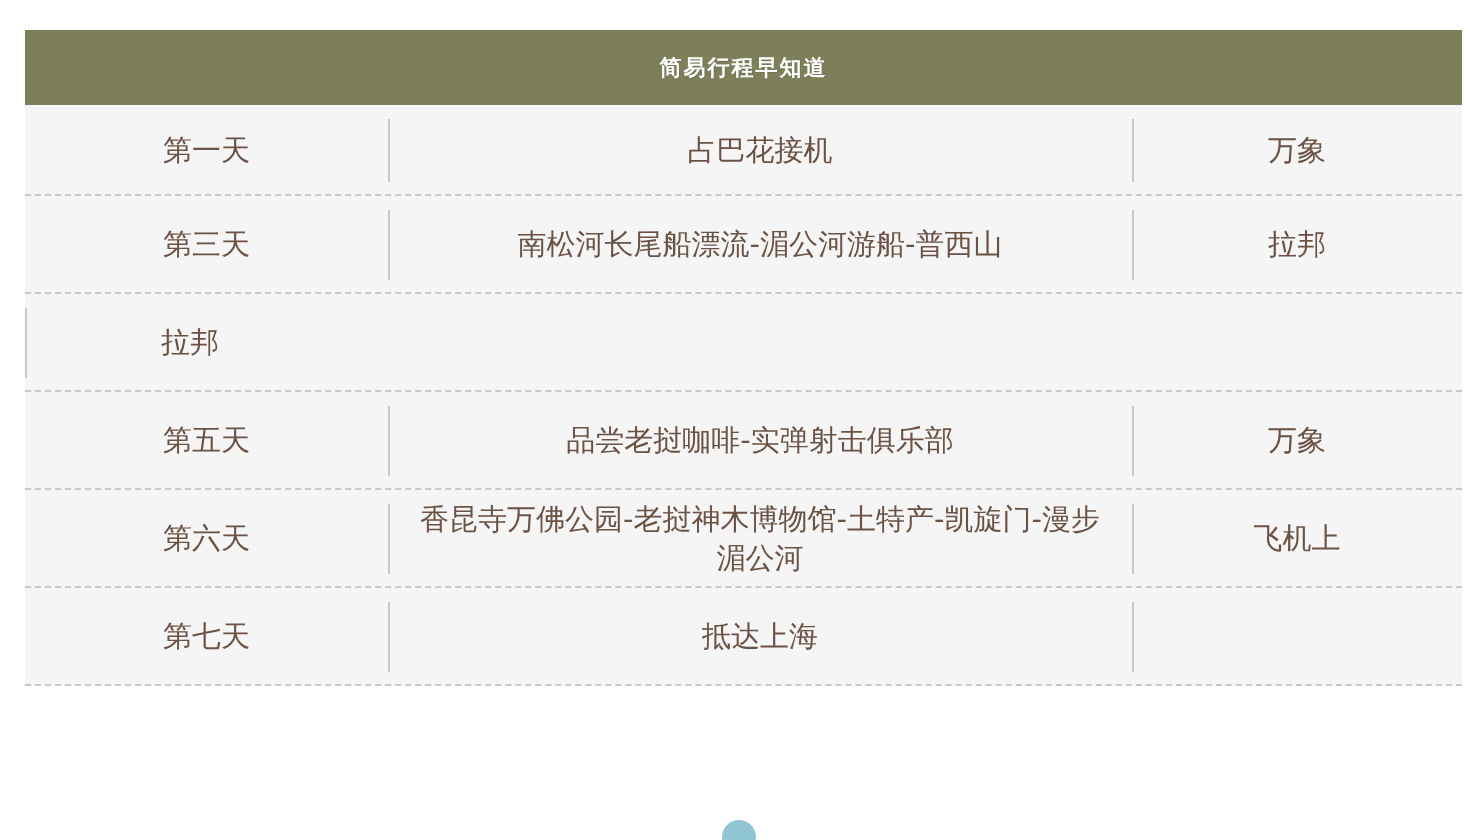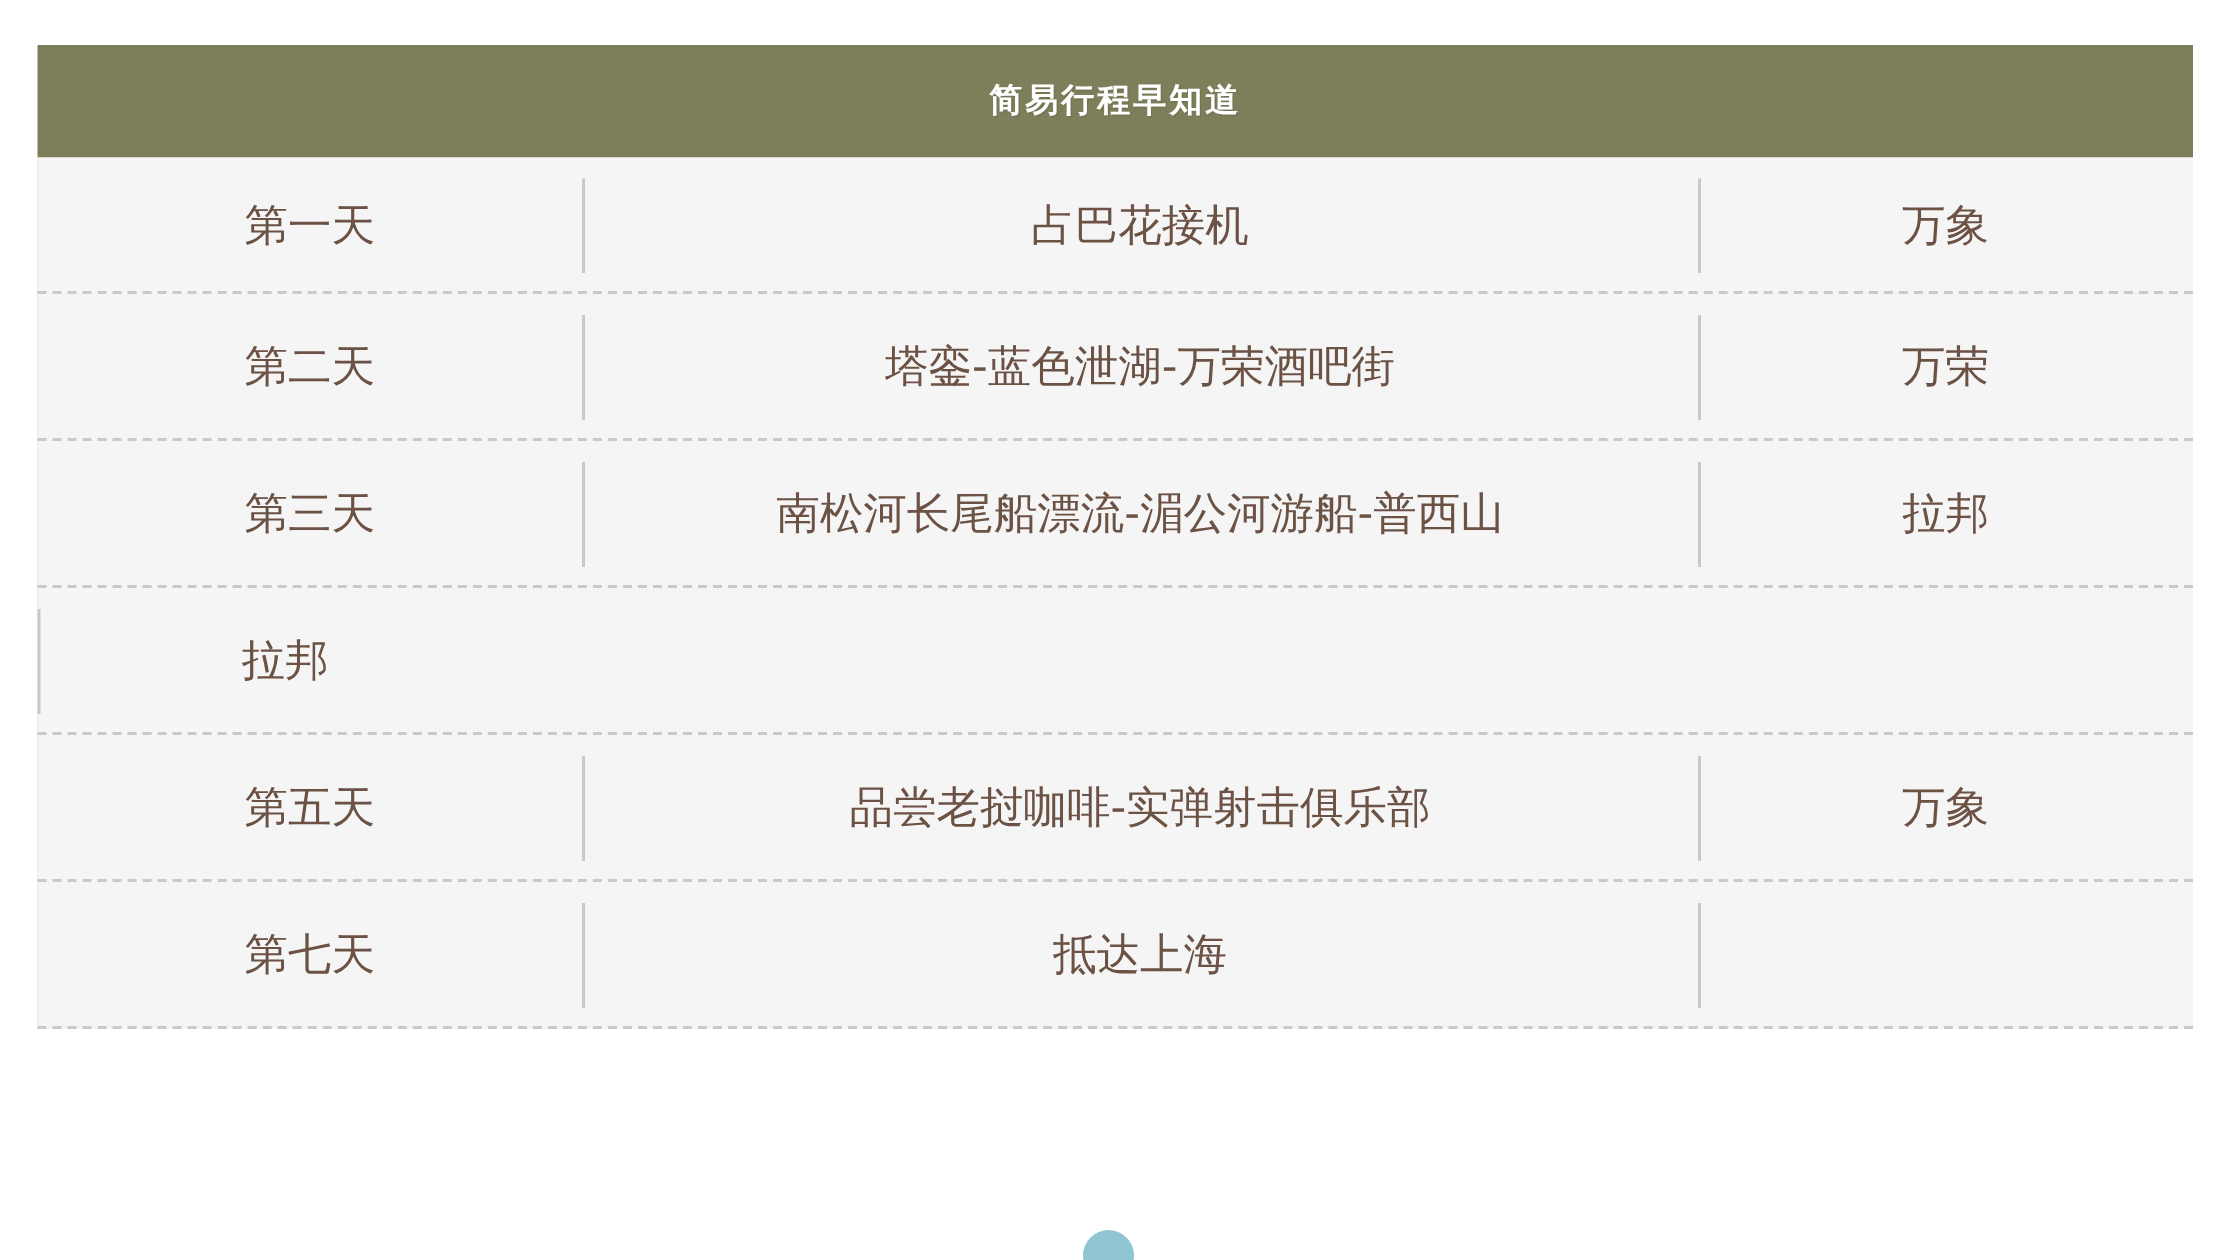--- a/index.html
+++ b/index.html
@@ -43,21 +43,21 @@
     color: #ffffff;
     font-size: 22px;
     font-weight: bold;
     letter-spacing: 2px;
     line-height: 1;
     text-shadow: 1px 1px 0 rgba(0,0,0,0.06);
   }
 
   
   .card-body {
-    background: #fca5a5;
+    background: #f0abfc;
   }
 
   .itin-row {
     position: relative;
     display: flex;
     align-items: stretch;
     background: #f5f5f5;
     min-height: 98px;
   }
   .itin-row.row-first { min-height: 91px; }
@@ -149,31 +149,20 @@
           <span class="cell-text">第一天</span>
         </div>
         <div class="cell cell-plan">
           <span class="cell-text">占巴花接机</span>
         </div>
         <div class="cell cell-city">
           <span class="cell-text">万象</span>
         </div>
       </div>
 
-      <div class="itin-row">
-        <div class="cell cell-day">
-          <span class="cell-text">第二天</span>
-        </div>
-        <div class="cell cell-plan">
-          <span class="cell-text">塔銮-蓝色泄湖-万荣酒吧街</span>
-        </div>
-        <div class="cell cell-city">
-          <span class="cell-text">万荣</span>
-        </div>
-      </div>
 
       <div class="itin-row">
         <div class="cell cell-day">
           <span class="cell-text">第三天</span>
         </div>
         <div class="cell cell-plan">
           <span class="cell-text">南松河长尾船漂流-湄公河游船-普西山</span>
         </div>
         <div class="cell cell-city">
           <span class="cell-text">拉邦</span>
@@ -191,20 +180,31 @@
           <span class="cell-text">第五天</span>
         </div>
         <div class="cell cell-plan">
           <span class="cell-text">品尝老挝咖啡-实弹射击俱乐部</span>
         </div>
         <div class="cell cell-city">
           <span class="cell-text">万象</span>
         </div>
       </div>
 
+      <div class="itin-row">
+        <div class="cell cell-day">
+          <span class="cell-text">第六天</span>
+        </div>
+        <div class="cell cell-plan">
+          <span class="cell-text">香昆寺万佛公园-老挝神木博物馆-土特产-凯旋门-漫步湄公河</span>
+        </div>
+        <div class="cell cell-city">
+          <span class="cell-text">飞机上</span>
+        </div>
+      </div>
 
       <div class="itin-row">
         <div class="cell cell-day">
           <span class="cell-text">第七天</span>
         </div>
         <div class="cell cell-plan">
           <span class="cell-text">抵达上海</span>
         </div>
         <div class="cell cell-city">
           <span class="cell-text"></span>

